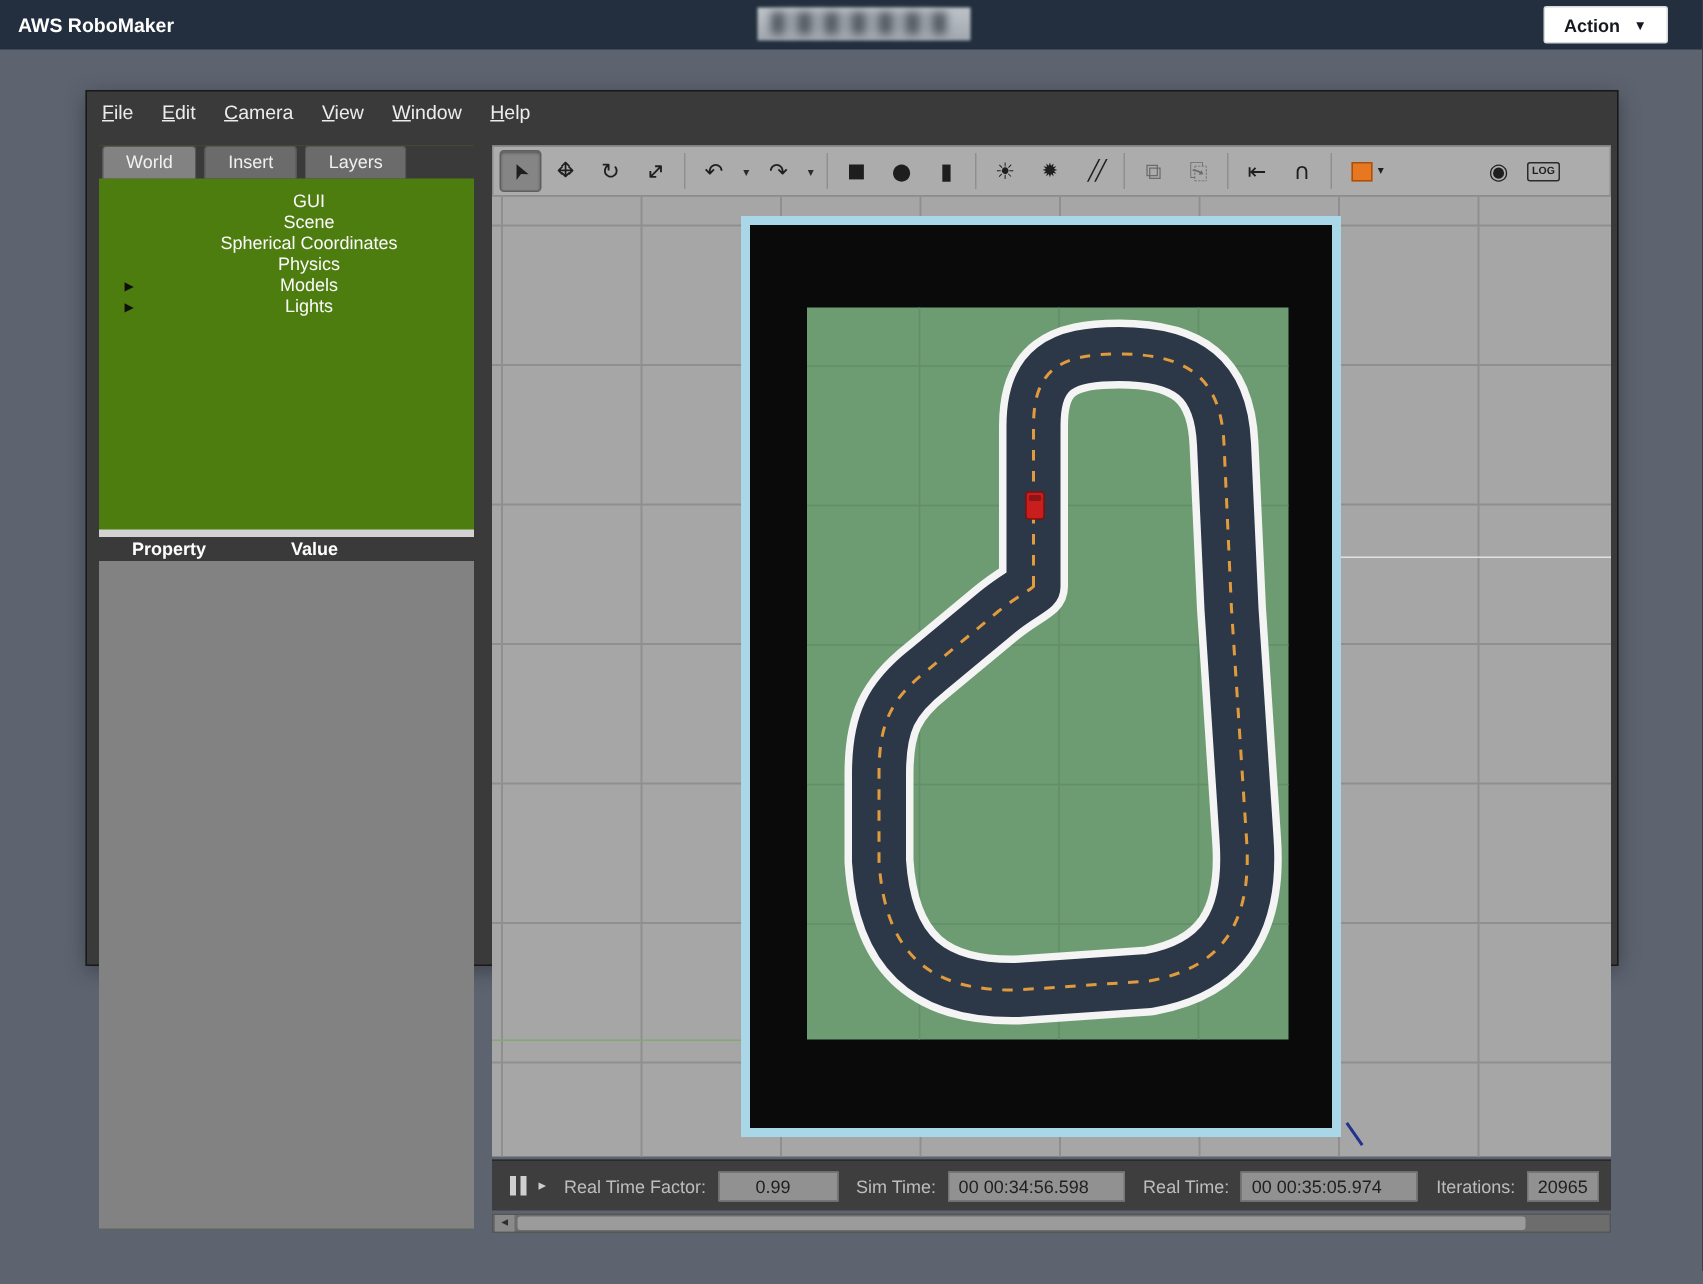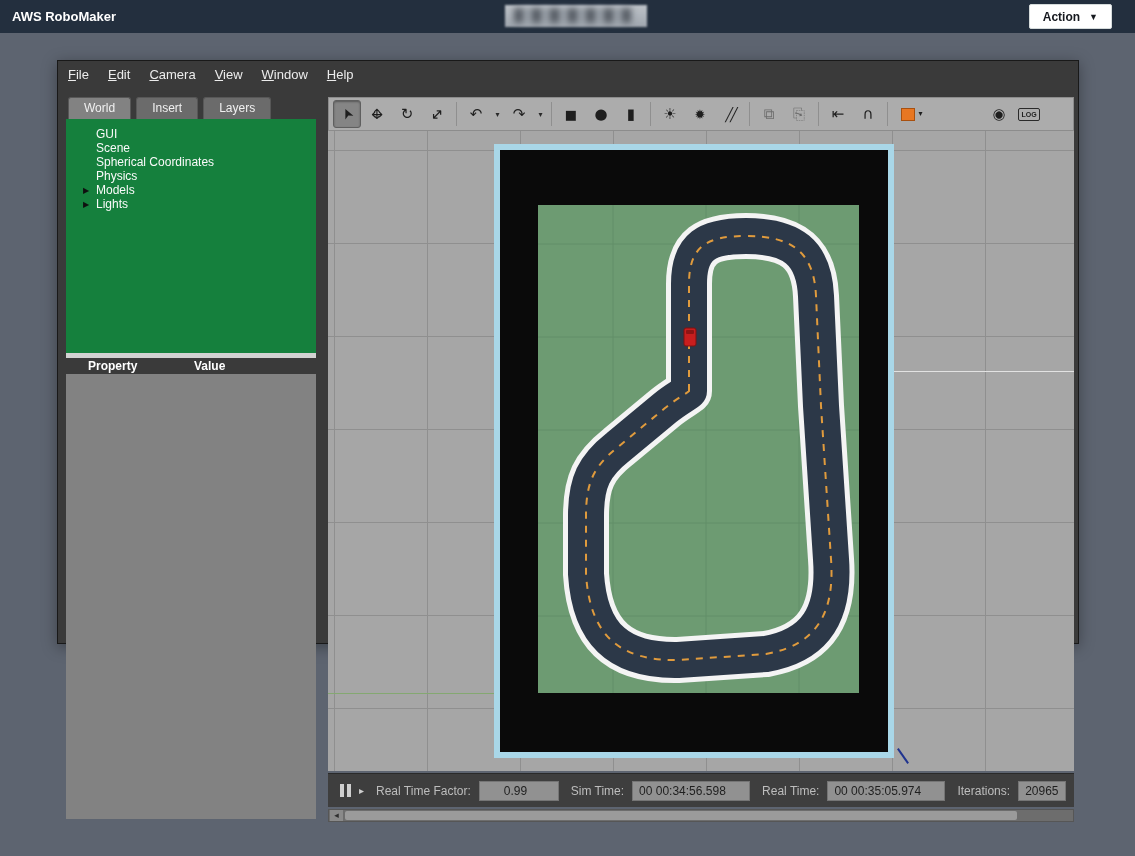--- a/index.html
+++ b/index.html
@@ -21,21 +21,21 @@
   
   .gz-window { position:absolute; left:57px; top:60px; width:1022px; height:584px;
                background:#3a3a3a; border:1px solid #191919; box-shadow:0 3px 14px rgba(0,0,0,.35); }
 
   .menubar { position:absolute; left:0; top:0; right:0; height:26px; display:flex; align-items:center;
              gap:19px; padding-left:10px; color:#ececec; font-size:13px; }
   .menu-item { display:inline-block; cursor:default; }
   .menu-item::first-letter { text-decoration:underline; }
 
   
-  .left-panel { position:absolute; left:8px; top:36px; width:250px; height:722px; background:#15803d; }
+  .left-panel { position:absolute; left:8px; top:36px; width:250px; height:722px; background:#4d7c0f;text-align:center; }
   .tabbar { position:absolute; left:0; top:0; right:0; height:22px; background:#3a3a3a; display:flex; gap:5px; padding-left:2px; }
   .tab { padding:3px 15px 2px; font-size:12px; color:#f0f0f0; background:#6b6b6b;
          border:1px solid #575757; border-bottom:none; border-radius:3px 3px 0 0; cursor:pointer; }
   .tab.active { background:#828282; }
   .tree { position:absolute; left:0; top:24px; right:0; height:230px; padding-top:6px; }
   .tree-row { position:relative; height:14px; line-height:14px; padding-left:30px;
               font-size:12px; color:#fafafa; cursor:default; white-space:nowrap; }
   .tree-row .arrow { position:absolute; left:17px; top:1px; font-size:8px; color:#0f0f0f; }
   .splitter { position:absolute; left:0; top:256px; right:0; height:5px; background:#d2d2d2; cursor:row-resize; }
   .prop-header { position:absolute; left:0; top:261px; right:0; height:16px; background:#3a3a3a; }

